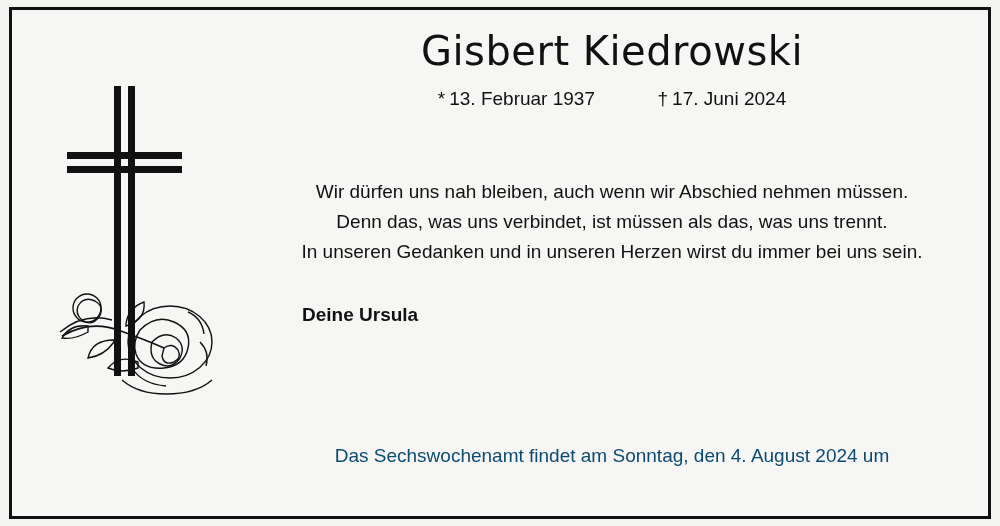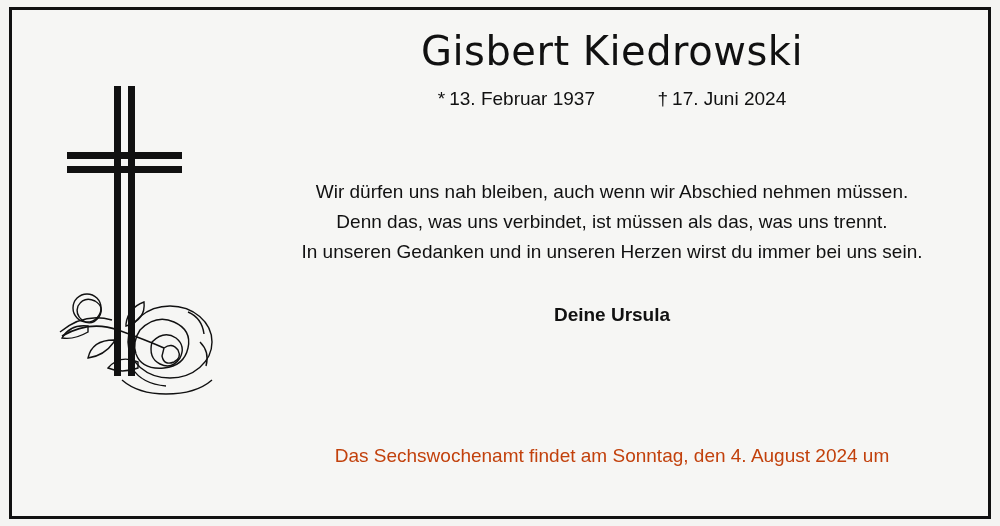--- a/index.html
+++ b/index.html
@@ -88,36 +88,36 @@
     line-height: 30px;
     color: #111111;
     margin-top: 27px;
   }
 
   .signature {
     position: absolute;
     left: 290px;
     top: 290px;
     width: 620px;
-    text-align: center;
+    text-align: left;
     font-size: 19px;
     font-weight: bold;
     line-height: 30px;
     color: #111111;
   }
 
   .service {
     position: absolute;
     left: 230px;
     top: 432px;
     width: 740px;
     text-align: center;
     font-size: 19px;
     line-height: 28px;
-    color: #c2410c;
+    color: #0c4a6e;
   }
   .line { display: block; }
 </style>
 </head>
 <body>
 
 <div class="page">
   <div class="border-frame">
     <div class="inner">
 

